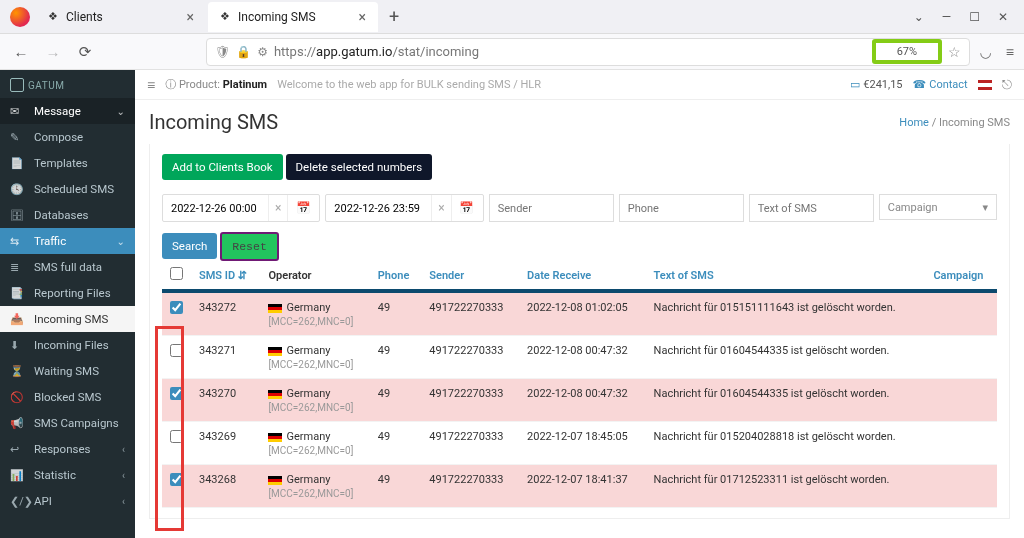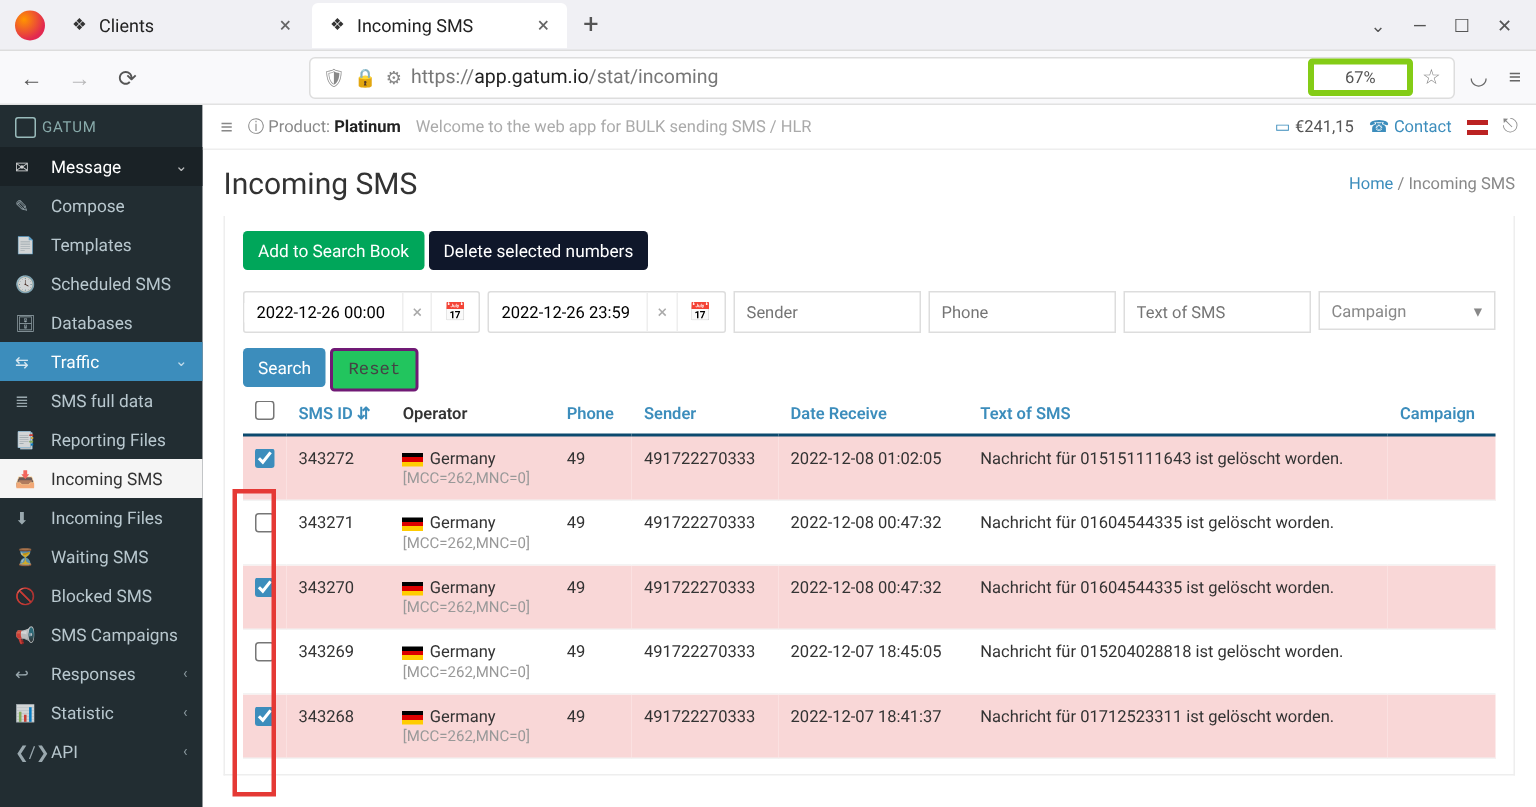--- a/index.html
+++ b/index.html
@@ -72,21 +72,21 @@
 .dt{display:flex;align-items:center;border:1px solid #ddd;border-radius:2px;height:28px;background:#fff;}
 .dt input{border:none;padding:0 8px;width:105px;font-size:11px;outline:none;}
 .dt .x{padding:0 6px;color:#aaa;cursor:pointer;border-left:1px solid #eee;height:100%;display:flex;align-items:center;}
 .dt .cal{padding:0 8px;color:#888;border-left:1px solid #eee;height:100%;display:flex;align-items:center;}
 .finp{border:1px solid #ddd;height:28px;padding:0 8px;font-size:11px;width:125px;outline:none;}
 .fsel{border:1px solid #ddd;height:26px;padding:0 8px;font-size:11px;width:120px;color:#888;background:#fff;display:flex;align-items:center;justify-content:space-between;}
 
 .showing{font-size:11px;color:#666;margin:6px 0;}
 
 table{width:100%;border-collapse:collapse;font-size:11px;}
-th{text-align:left;padding:6px 8px;font-weight:600;color:#333;border-bottom:2px solid #0c4a6e;}
+th{text-align:left;padding:6px 8px;font-weight:600;color:#333;border-bottom:4px solid #0c4a6e;}
 th.link{color:#3c8dbc;cursor:pointer;}
 td{padding:8px 8px;border-bottom:1px solid #f3f3f3;vertical-align:top;}
 tr.sel td{background:#f9d7d7;}
 .chkcol{width:28px;text-align:center;}
 .flag-de{display:inline-block;width:14px;height:9px;background:linear-gradient(#000 33%,#d00 33% 66%,#fc0 66%);vertical-align:middle;margin-right:4px;}
 .mcc{color:#999;font-size:10px;margin-top:2px;}
 
 .red-box{position:absolute;border:3px solid #e53935;pointer-events:none;}
 .rb1{left:155px;top:326px;width:29px;height:205px;}
 
@@ -238,21 +238,21 @@
 
     <div class="page-head">
       <div class="page-title">Incoming SMS</div>
       <div class="bc">
         <a href="#">Home</a> / <span>Incoming SMS</span>
       </div>
     </div>
 
     <div class="panel">
       <div class="panel-b">
-        <button class="btn btn-green">Add to Search Book</button>
+        <button class="btn btn-green">Add to Clients Book</button>
         <button class="btn btn-red">Delete selected numbers</button>
 
         <div class="filters">
           <div class="dt">
             <input value="2022-12-26 00:00" style="">
             <span class="x">×</span>
             <span class="cal">📅</span>
           </div>
           <div class="dt">
             <input value="2022-12-26 23:59" style="">

